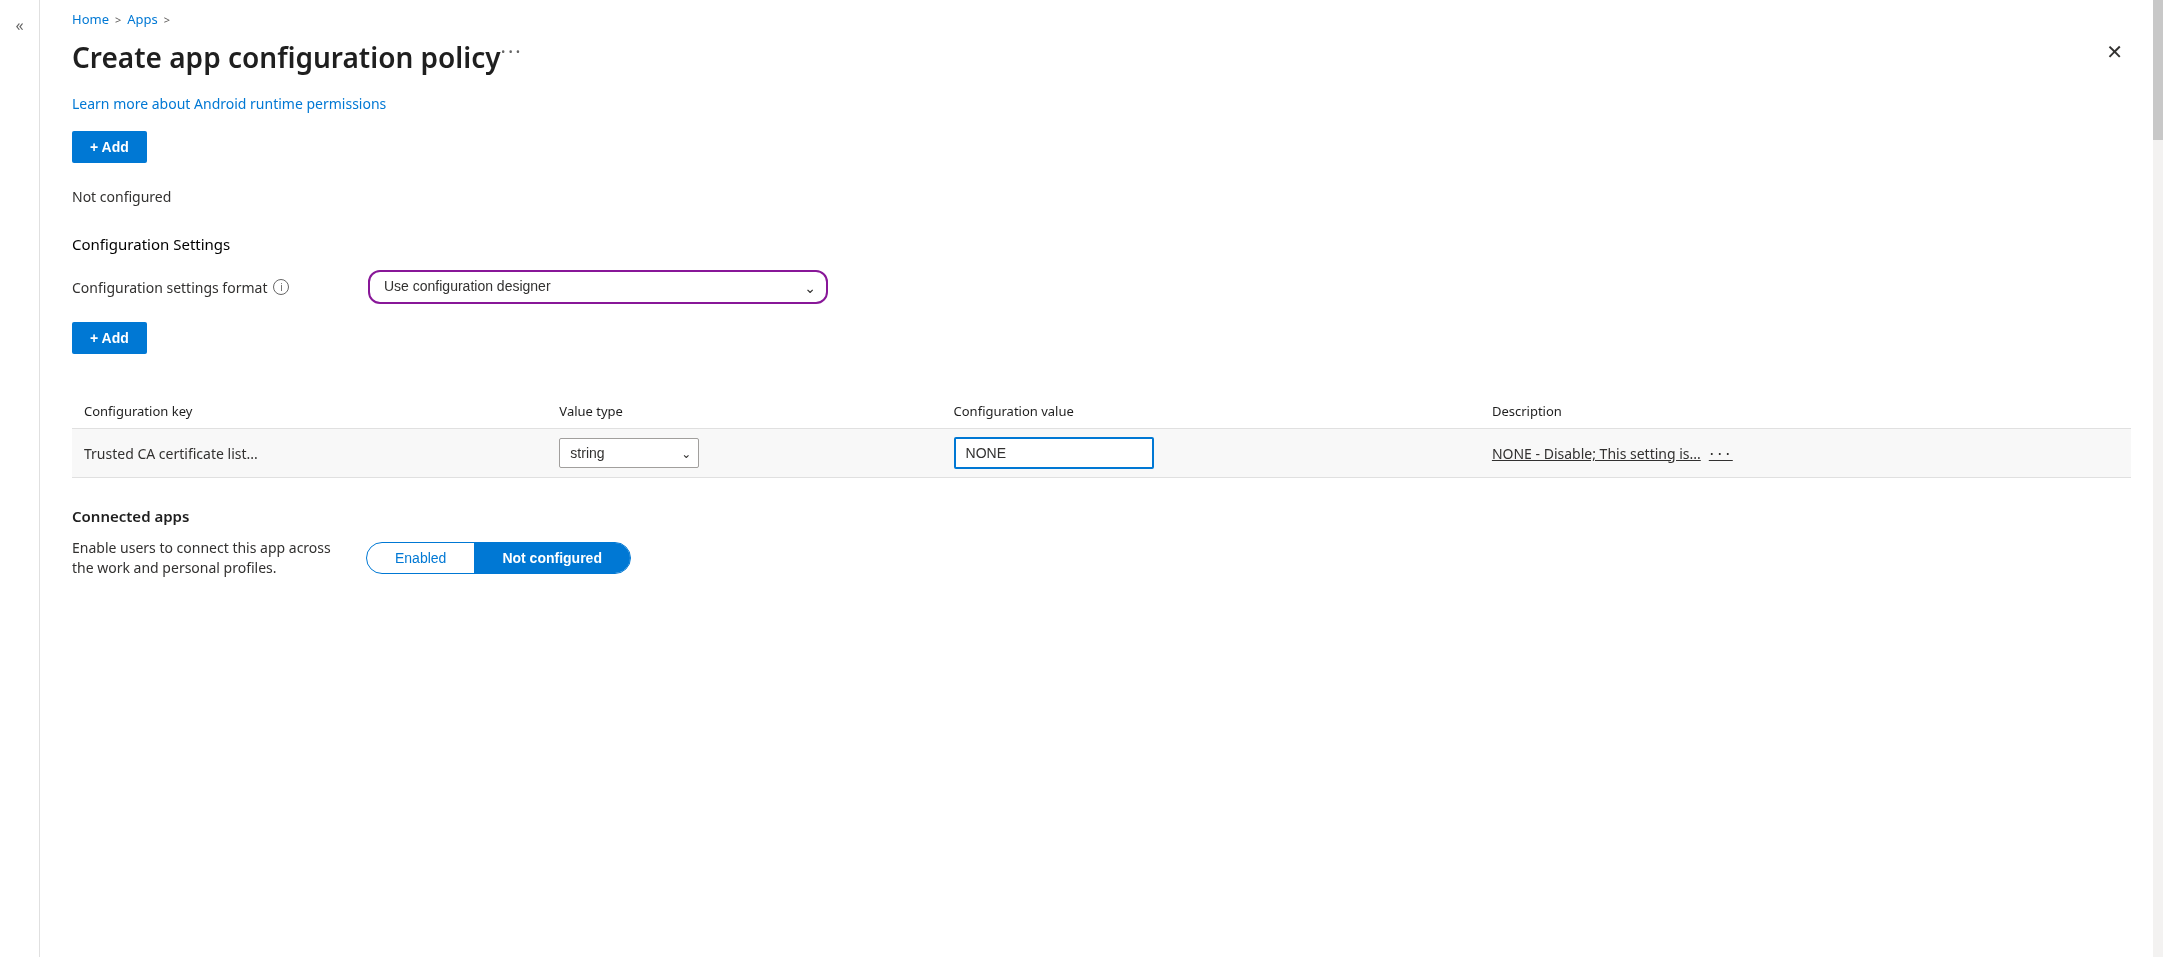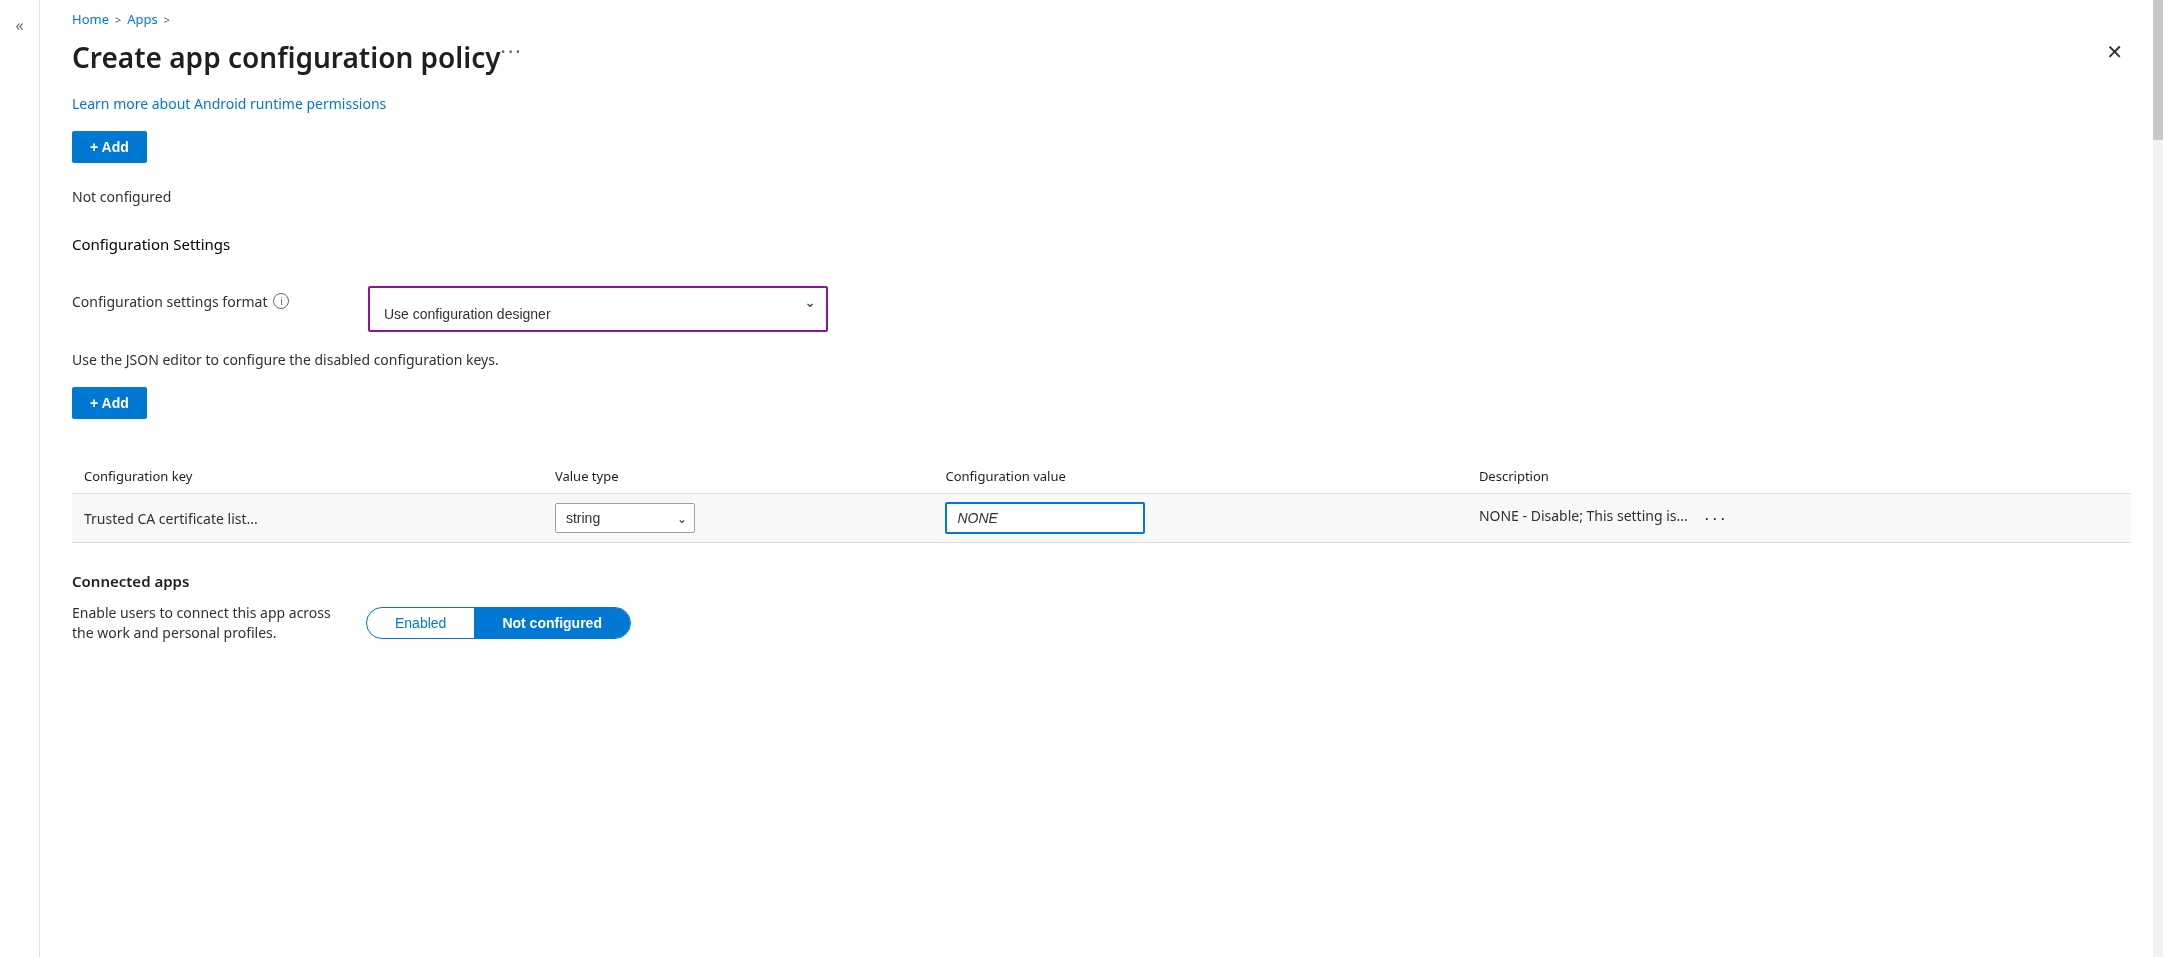--- a/index.html
+++ b/index.html
@@ -176,30 +176,29 @@
       position: relative;
     }
 
     .dropdown-wrapper {
       position: relative;
       width: 460px;
     }
 
     .dropdown-wrapper select {
       width: 100%;
-      padding: 18px 36px 8px 14px;
+      padding: 6px 36px 8px 14px;
       border: 2px solid #881798;
-      border-radius: 2px;
+      border-radius: 12px;
       font-size: 14px;
       color: #323130;
       background: #fff;
       appearance: none;
       -webkit-appearance: none;
       cursor: pointer;
-      margin-top: 16px;
     }
 
     .dropdown-chevron {
       position: absolute;
       right: 12px;
       top: 50%;
       transform: translateY(-50%);
       pointer-events: none;
       color: #323130;
       font-size: 14px;
@@ -285,28 +284,29 @@
 
     .config-value-input {
       border: 2px solid #0078d4;
       border-radius: 2px;
       padding: 6px 10px;
       font-size: 14px;
       color: #323130;
       background: #fff;
       width: 200px;
       outline: none;
-      font-style: italic;
     }
 
     .description-cell {
       font-size: 14px;
       color: #323130;
       display: flex;
-      gap: 10px;
+      align-items: center;
+      gap: 2px;
+      text-decoration: underline;
     }
 
     .more-btn {
       background: none;
       border: none;
       cursor: pointer;
       color: #323130;
       font-size: 18px;
       letter-spacing: 2px;
       padding: 2px 6px;
@@ -422,21 +422,20 @@
         </div>
         <div class="dropdown-wrapper">
           <select class="config-dropdown">
             <option>Use configuration designer</option>
             <option>Enter JSON data</option>
           </select>
           <span class="dropdown-chevron">⌄</span>
         </div>
       </div>
 
-      <p class="json-editor-hint">Use the JSON editor to configure the disabled configuration keys.</p>
 
       <div style="margin-bottom:20px;">
         <button class="add-btn-2">+ Add</button>
       </div>
 
       <table class="config-table">
         <thead>
           <tr>
             <th>Configuration key</th>
             <th>Value type</th>

